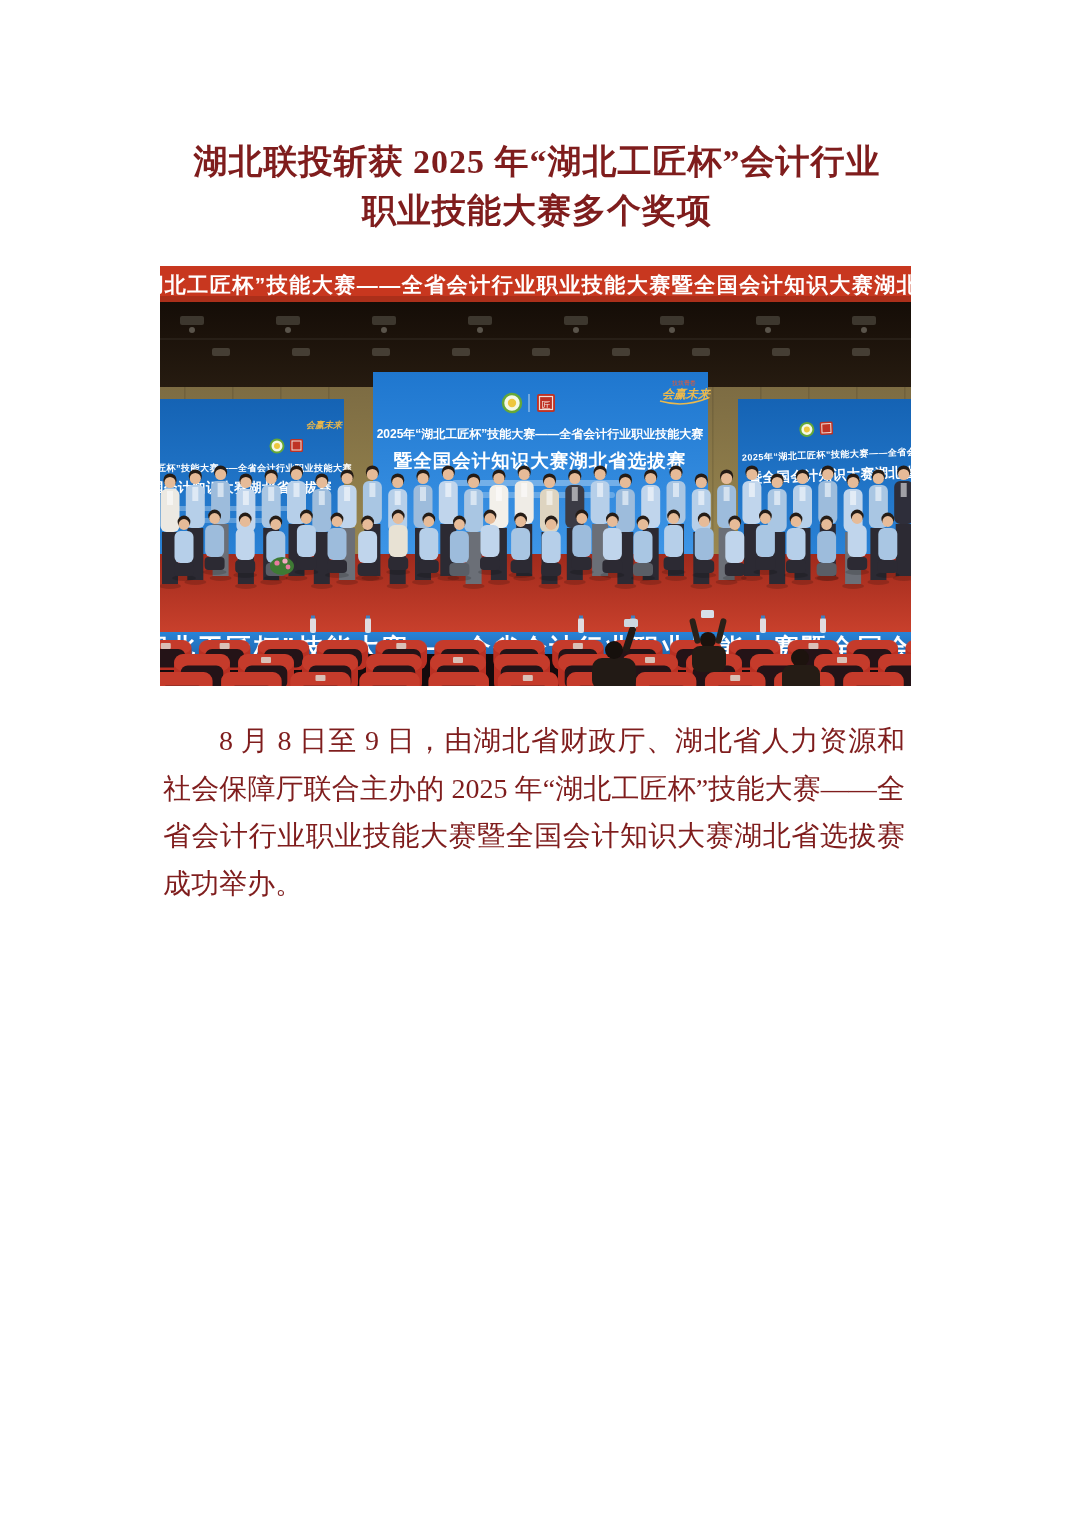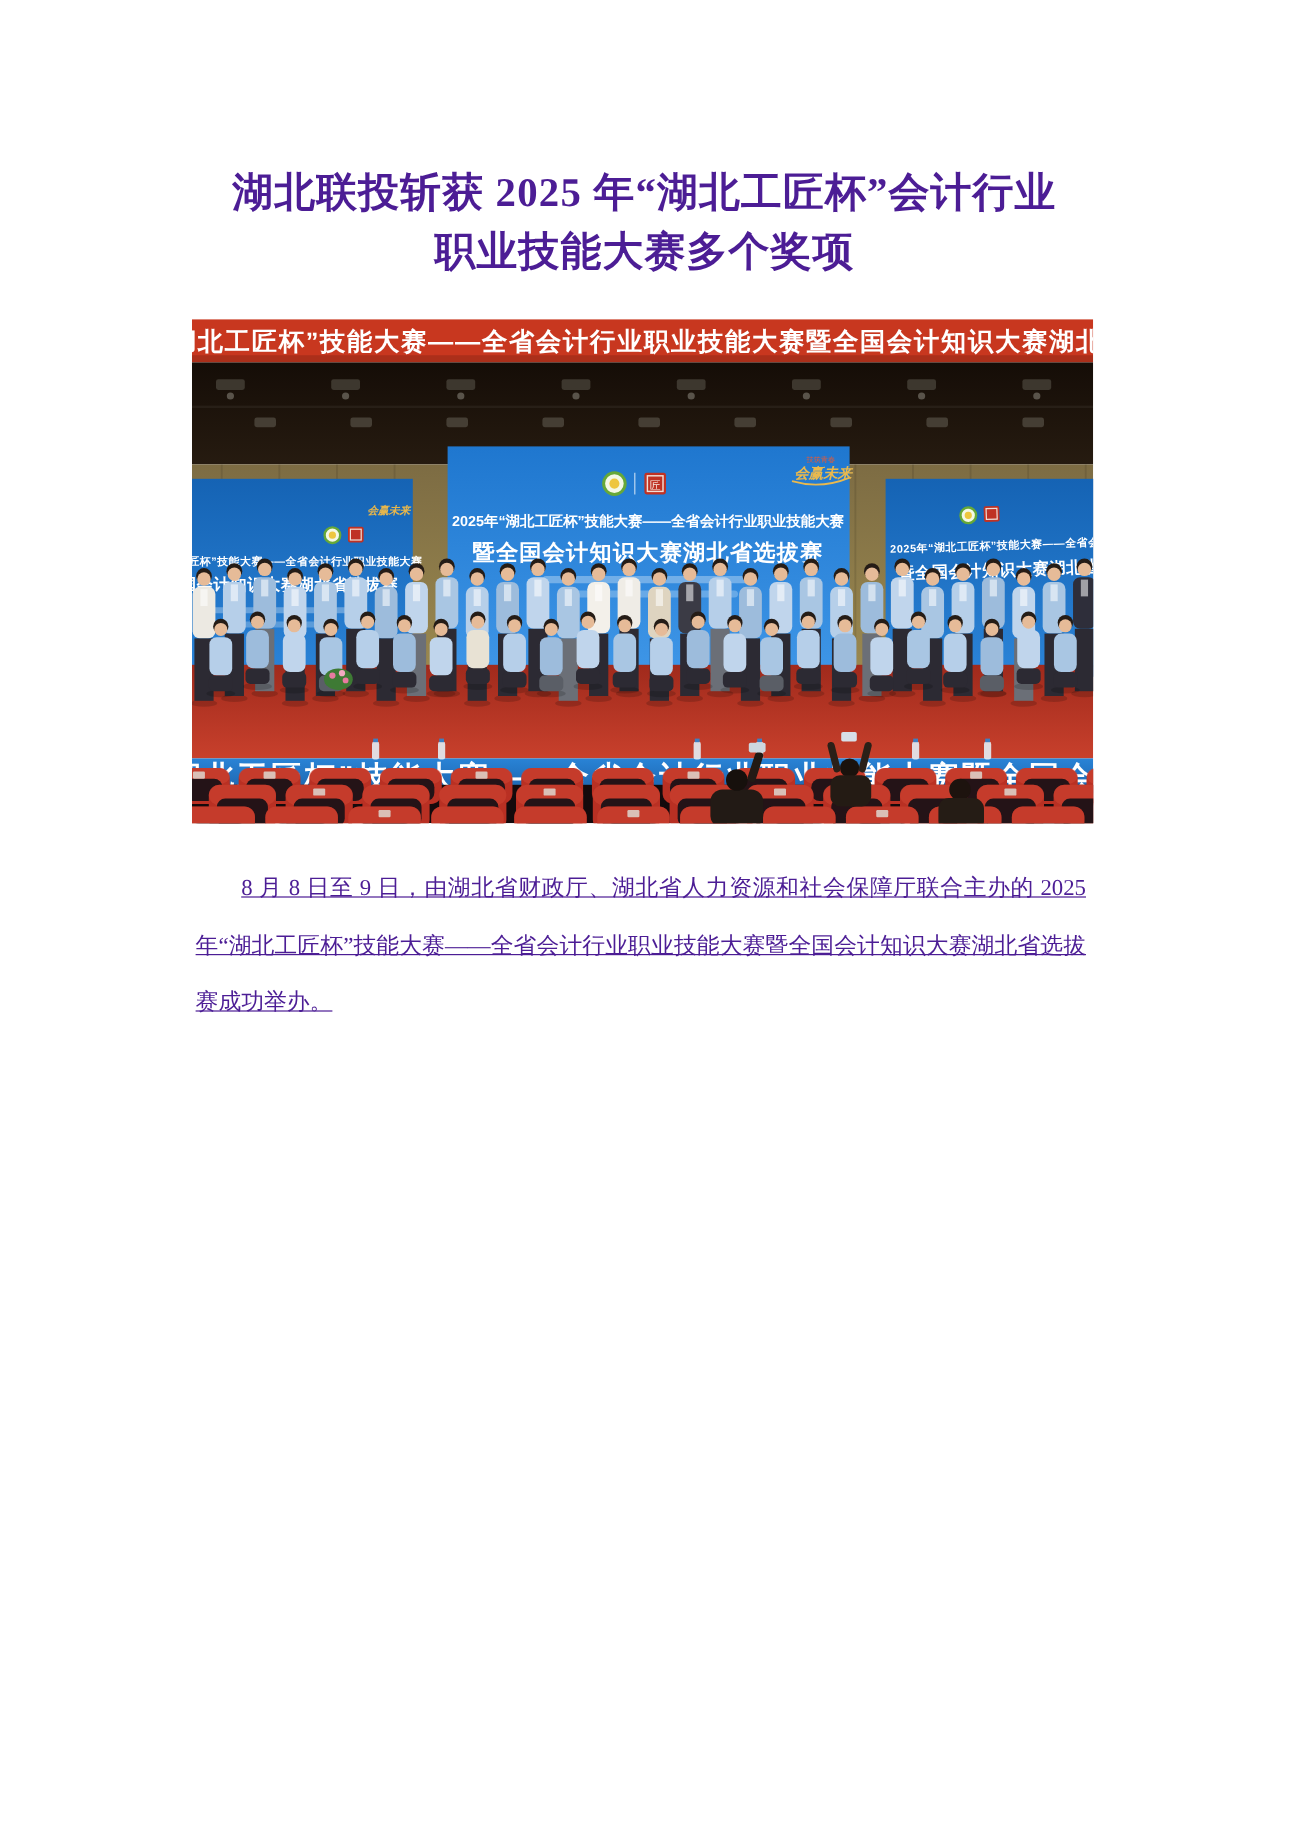--- a/index.html
+++ b/index.html
@@ -2,21 +2,21 @@
 <html><head>
 <meta charset="utf-8">
 <style>
   html,body{margin:0;padding:0;background:#ffffff;}
   .page{
     position:relative;
     width:1074px;height:1140px;
     background:#ffffff;
     overflow:hidden;
     font-family:"Liberation Serif","DejaVu Serif",serif;
-    color:#4c1d95;
+    color:#7f1d1d;
   }
   .title{
     margin:0;
     padding-top:137px;
     text-align:center;
     font-size:34px;
     line-height:49px;
     font-weight:bold;
     letter-spacing:1px;
   }
@@ -26,24 +26,23 @@
     width:751px;height:420px;
     line-height:0;
   }
   .photo-wrap svg{display:block;}
   .photo-wrap svg text{
     font-family:"Liberation Sans","DejaVu Sans",sans-serif;
   }
   .content{
     width:742px;
     margin:31px 0 0 163px;
-    font-size:19px;
+    font-size:28px;
     line-height:47.6px;
     text-align:justify;
-    text-decoration:underline;
   }
   .content p{margin:0;text-indent:2em;}
   .page-number{
     position:absolute;
     top:1402px;left:0;width:100%;
     text-align:center;
     font-size:23px;
     letter-spacing:3px;
   }
 </style>

